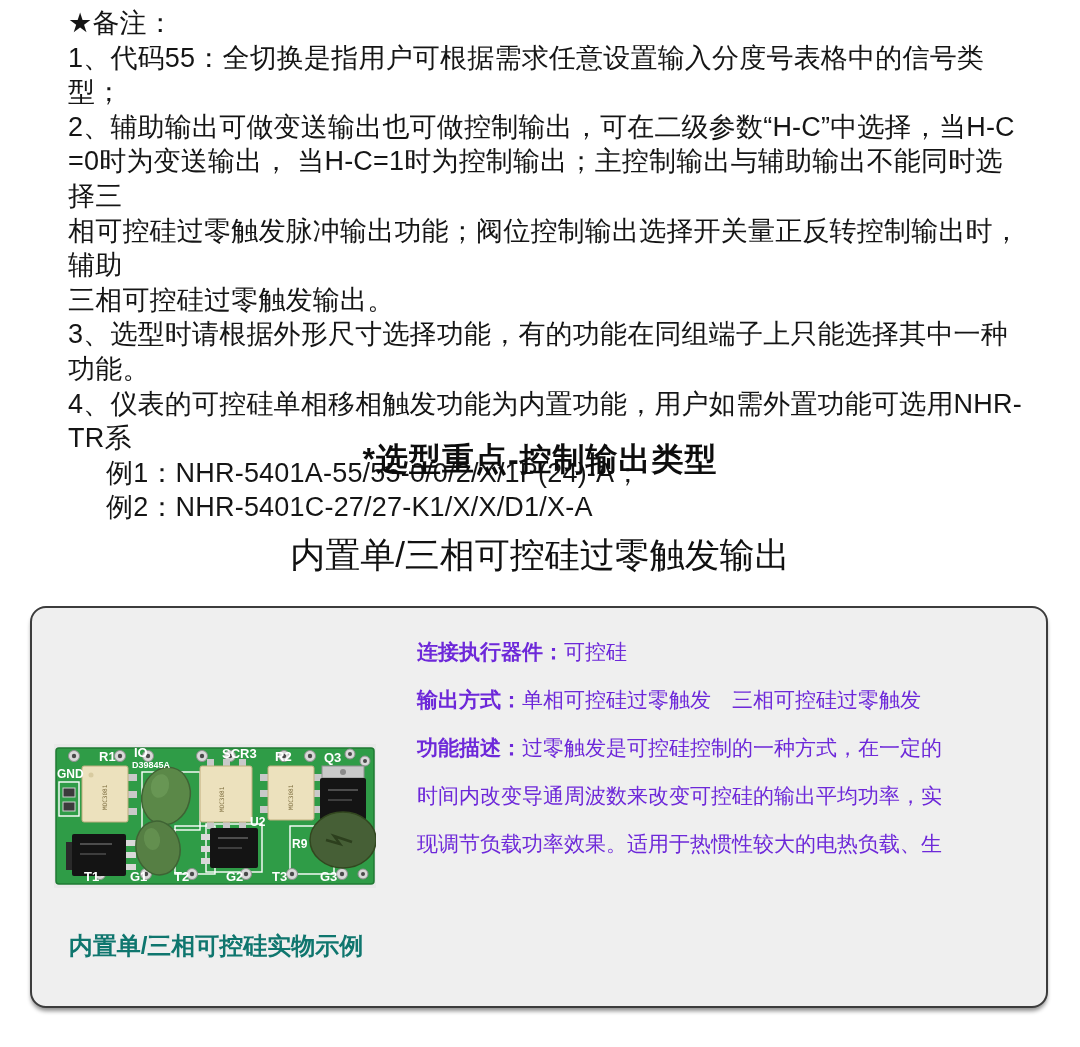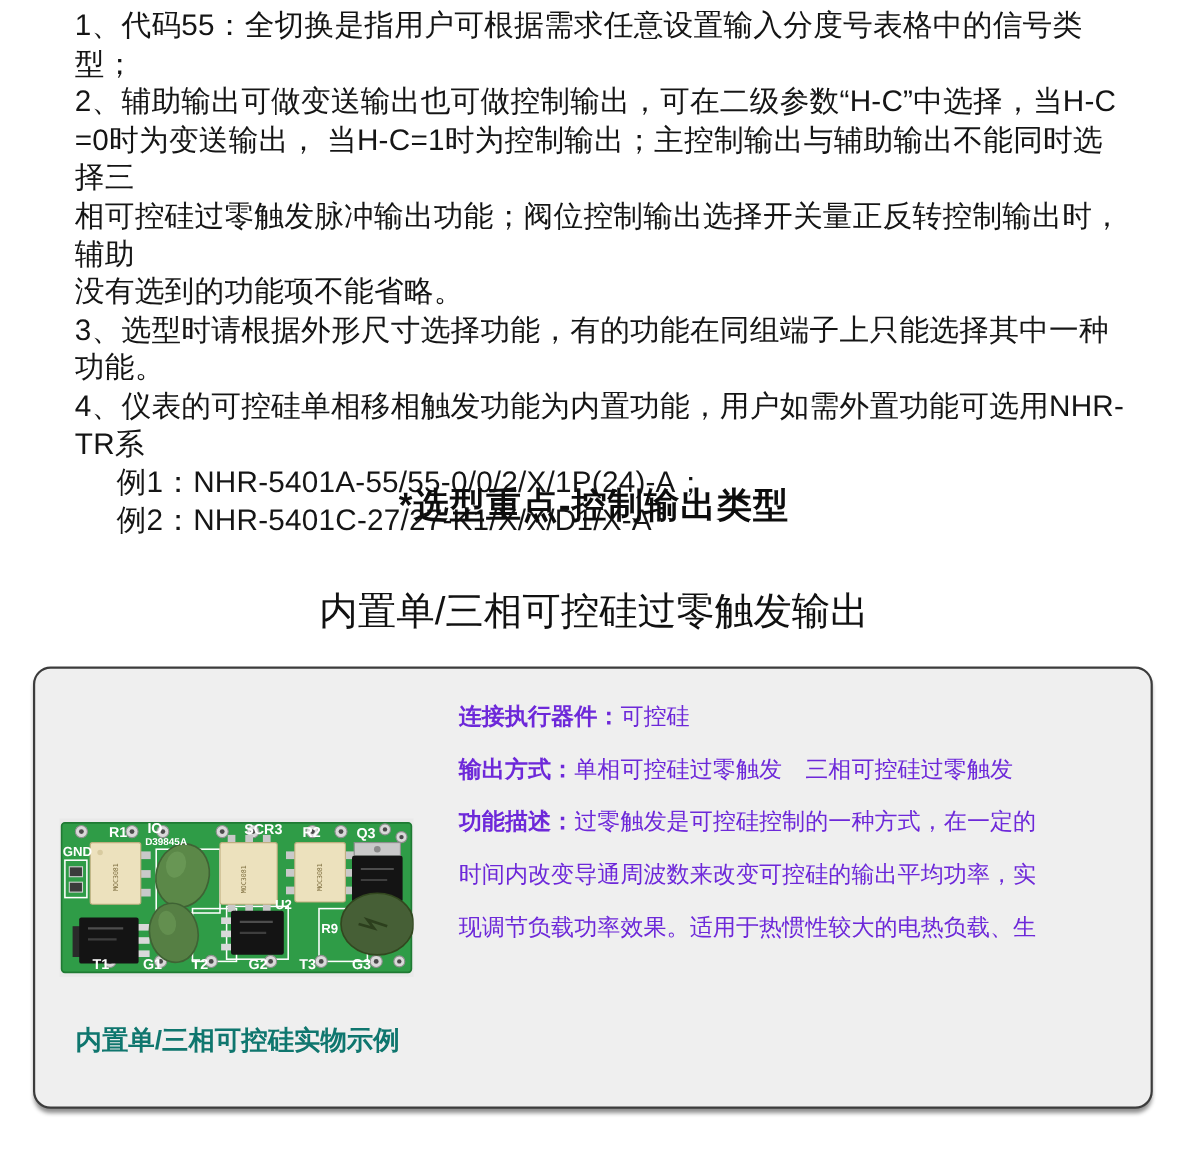--- a/index.html
+++ b/index.html
@@ -63,25 +63,26 @@
   .info .row .lbl { font-weight:700; }
 
   
   .pcb-label { fill:#ffffff; font-family:"Liberation Sans","DejaVu Sans",sans-serif; font-weight:700; }
   .chip-mark { fill:#7c6c3e; font-family:"DejaVu Sans Mono",monospace; }
 </style>
 </head>
 <body>
 
 <div class="notes">
+  <div class="line">★备注：</div>
   <div class="line">1、代码55：全切换是指用户可根据需求任意设置输入分度号表格中的信号类型；</div>
   <div class="line">2、辅助输出可做变送输出也可做控制输出，可在二级参数“H-C”中选择，当H-C</div>
   <div class="line">=0时为变送输出， 当H-C=1时为控制输出；主控制输出与辅助输出不能同时选择三</div>
   <div class="line">相可控硅过零触发脉冲输出功能；阀位控制输出选择开关量正反转控制输出时，辅助</div>
-  <div class="line">没有选到的功能项不能省略。</div>
+  <div class="line">三相可控硅过零触发输出。</div>
   <div class="line">3、选型时请根据外形尺寸选择功能，有的功能在同组端子上只能选择其中一种功能。</div>
   <div class="line">4、仪表的可控硅单相移相触发功能为内置功能，用户如需外置功能可选用NHR-TR系</div>
   <div class="line example">例1：NHR-5401A-55/55-0/0/2/X/1P(24)-A；</div>
   <div class="line example">例2：NHR-5401C-27/27-K1/X/X/D1/X-A</div>
 </div>
 
 <div class="main-title">*选型重点-控制输出类型</div>
 <div class="sub-title">内置单/三相可控硅过零触发输出</div>
 
 <div class="card">

